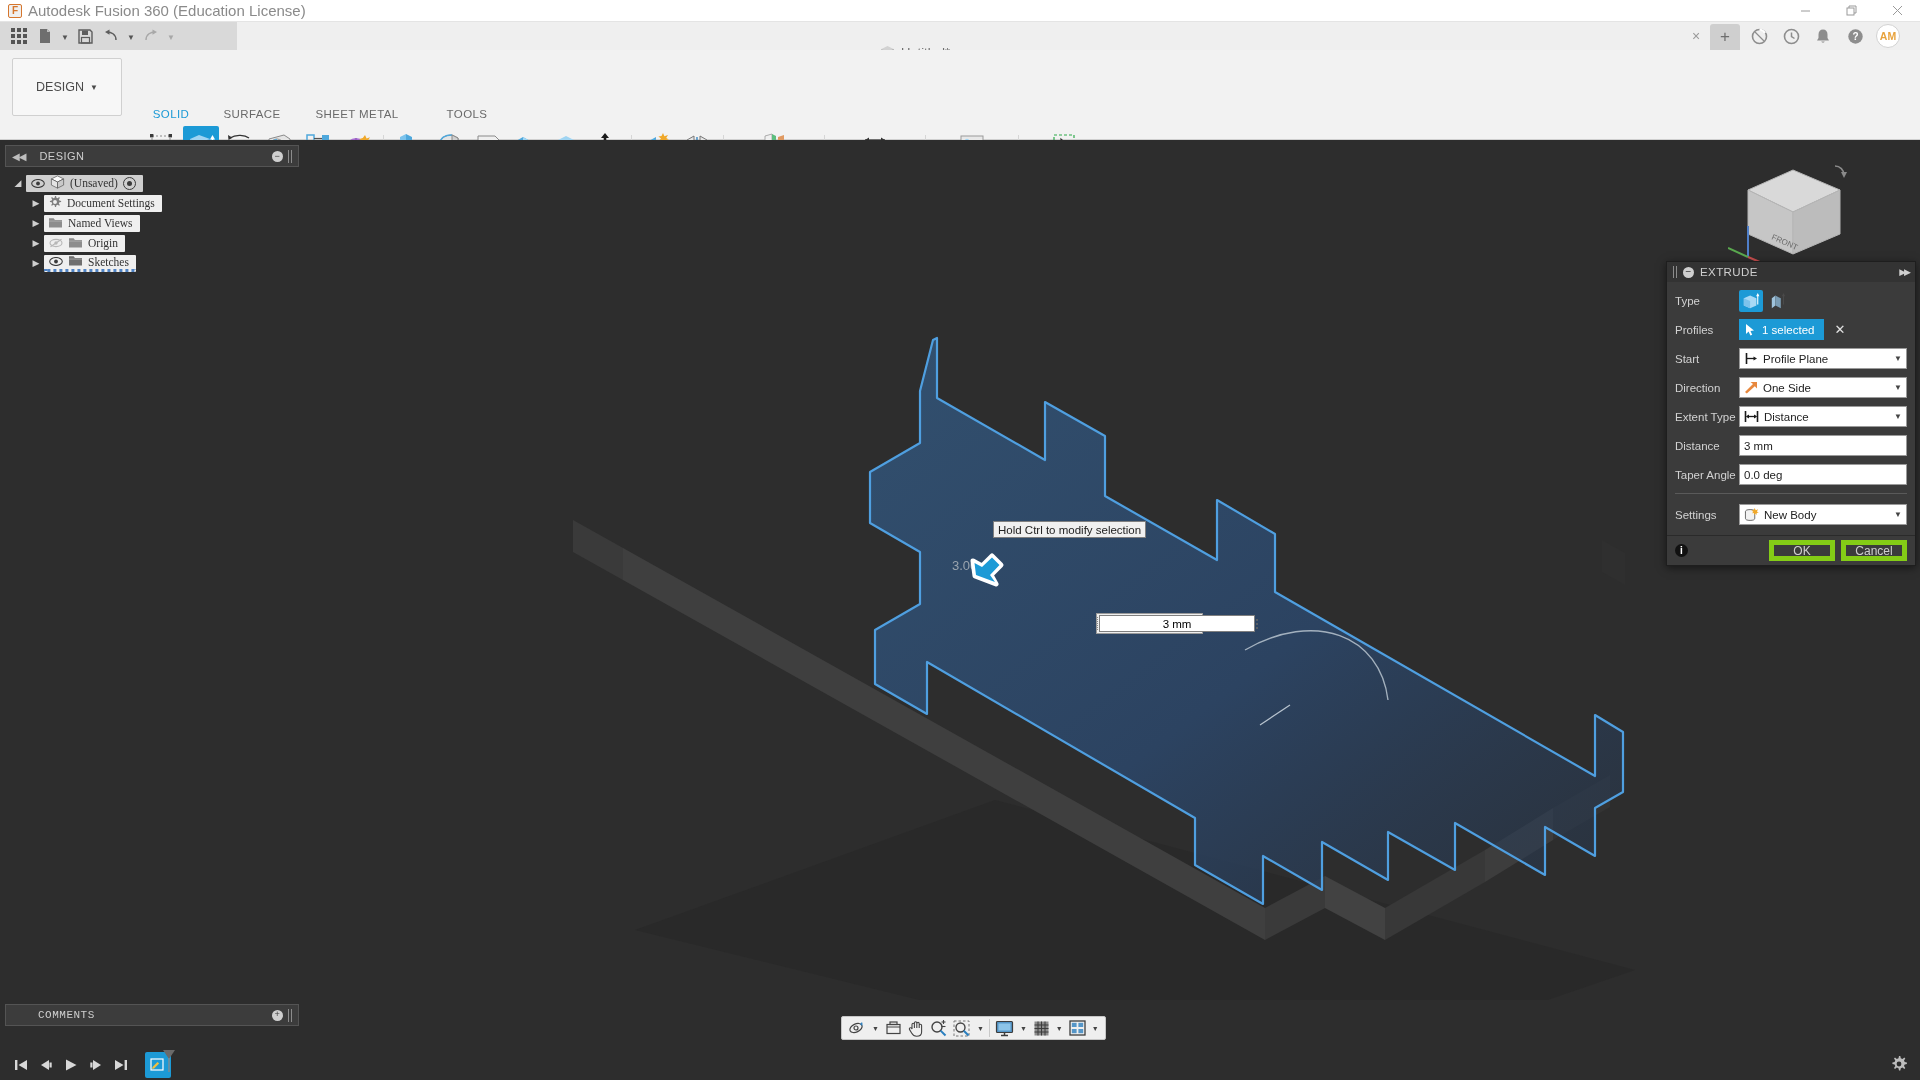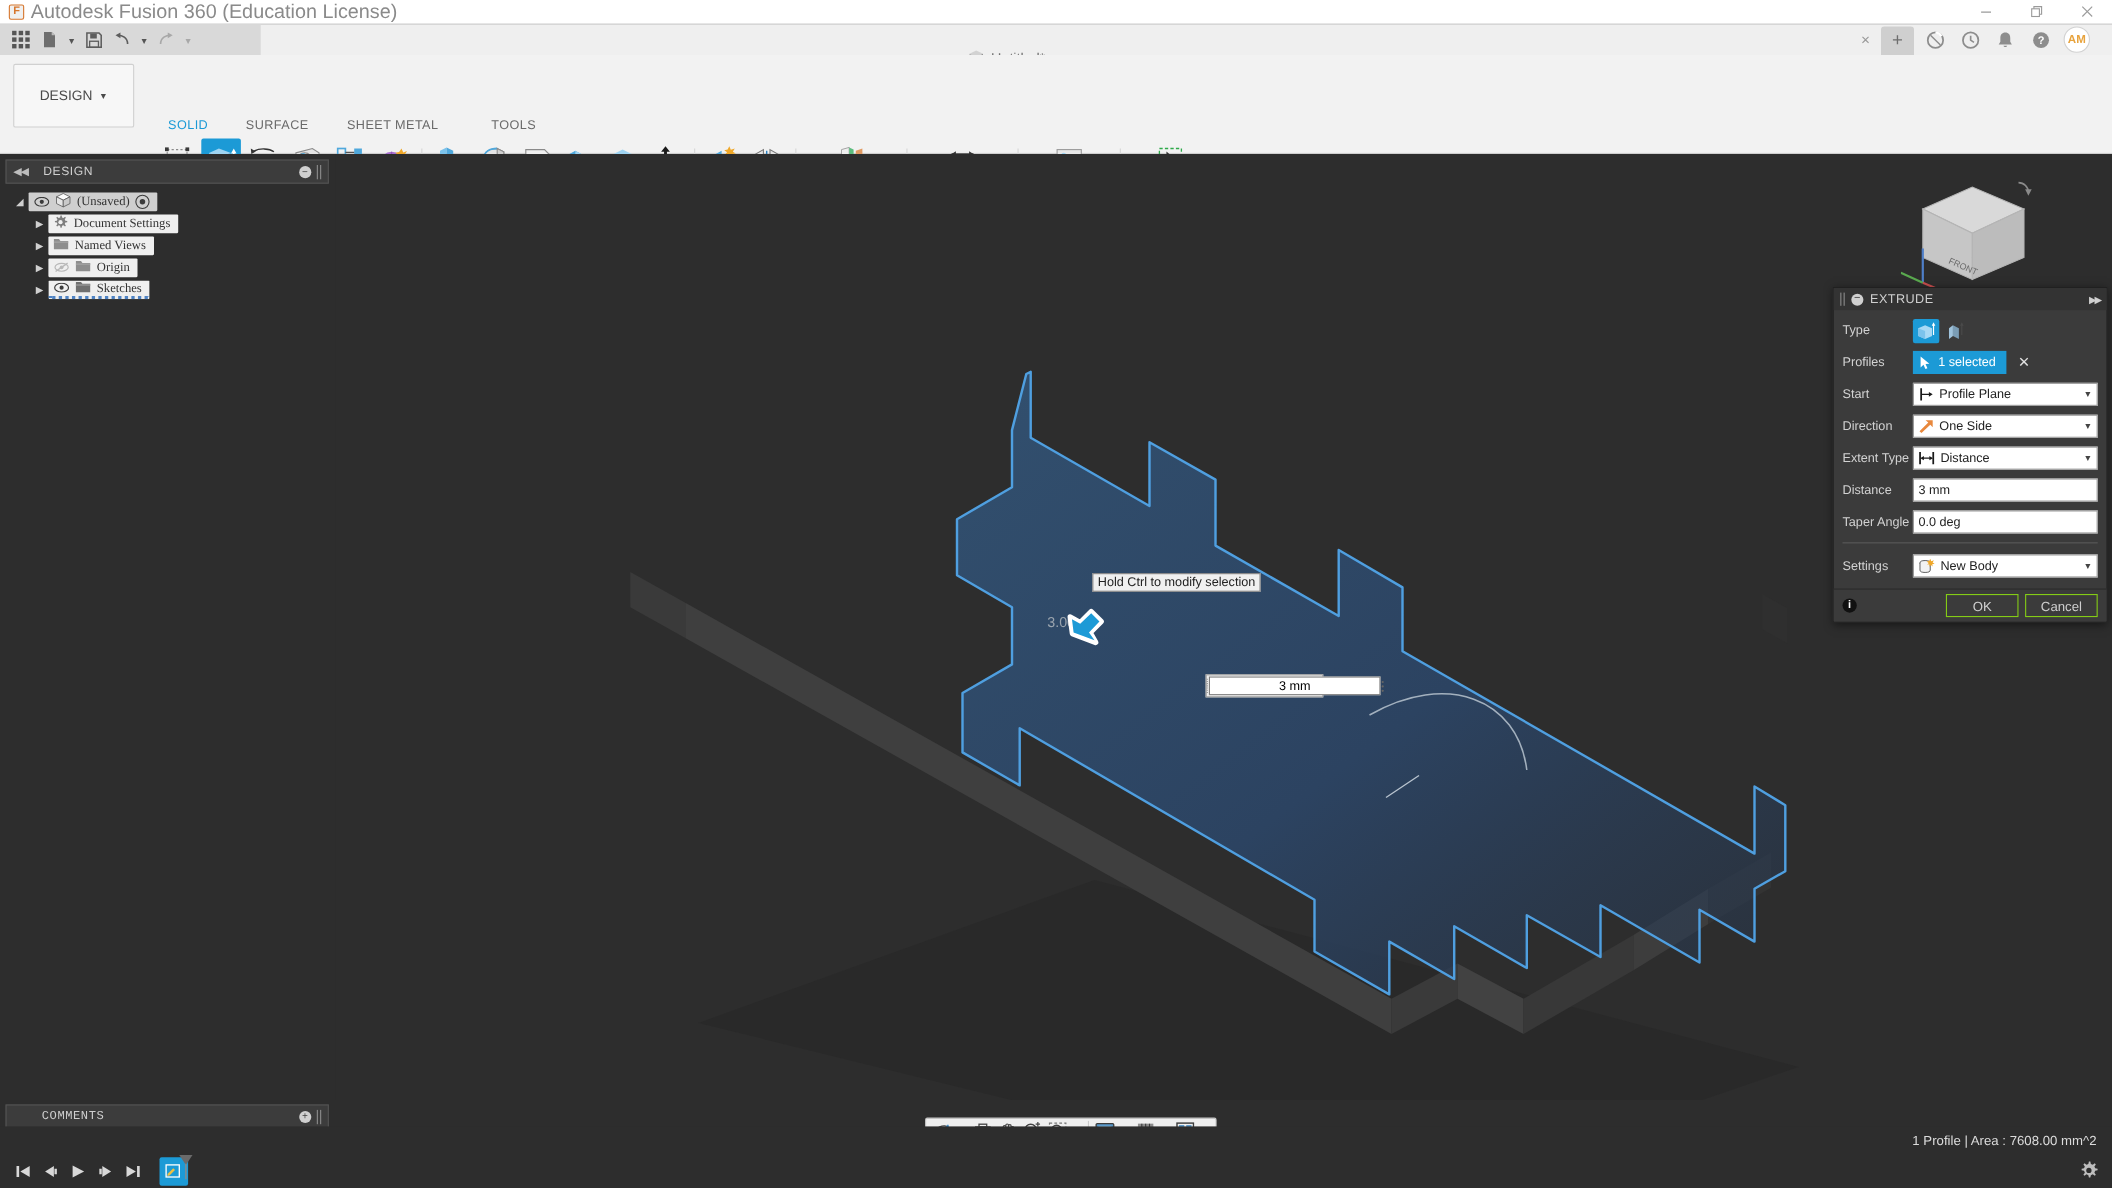--- a/index.html
+++ b/index.html
@@ -17,21 +17,21 @@
   .titlebar {
     position:absolute; top:0; left:0; width:1920px; height:22px;
     background:#ffffff; border-bottom:1px solid #e4e4e4;
     display:flex; align-items:center;
   }
   .titlebar .logo {
     width:14px; height:14px; margin-left:8px; margin-right:6px;
     background:#f0f0f0; border:1px solid #d6762d; border-radius:2px;
     color:#d6762d; font-size:10px; font-weight:bold; line-height:12px; text-align:center;
   }
-  .titlebar .apptitle { color:#8a8a8a; font-size:18px; }
+  .titlebar .apptitle { color:#8a8a8a; font-size:15px; }
   .winbtns { margin-left:auto; display:flex; height:22px; }
   .winbtn {
     width:46px; height:22px; display:flex; align-items:center; justify-content:center;
     color:#9a9a9a; font-size:13px;
   }
   .winbtn svg { display:block; }
 
   
   .qatrow {
     position:absolute; top:22px; left:0; width:1920px; height:28px;
@@ -186,21 +186,21 @@
   .dlg-sep { height:1px; background:#5a5a5a; margin:6px 0 8px 0;}
   .dlg-foot {
     border-top:1px solid #2a2a2a; height:30px; display:flex; align-items:center;
     padding:0 8px; background:#3b3b3b;
   }
   .info-dot {
     width:13px; height:13px; border-radius:50%; background:#111; color:#fff;
     font-size:10px; font-weight:bold; line-height:13px; text-align:center;
   }
   .dbtn {
-    margin-left:6px; min-width:66px; height:21px; background:#3b3b3b; border:1px solid #84cc16;
+    margin-left:6px; min-width:66px; height:21px; background:#3b3b3b; border:5px solid #84cc16;
     color:#cfcfcf; font-size:12px; display:flex; align-items:center; justify-content:center; cursor:pointer;
   }
   .dbtn.ok { margin-left:auto; }
 
   
   .tooltip {
     position:absolute; left:993px; top:521px; height:17px;
     background:#f0f0f0; border:1px solid #7f7f7f; color:#222; font-size:11.5px;
     display:flex; align-items:center; padding:0 4px; white-space:nowrap;
   }
@@ -1000,23 +1000,20 @@
         <rect x="1" y="1" width="15" height="14" fill="none" stroke="#3c3c3c" stroke-width="1.3"></rect>
         <rect x="2.8" y="2.8" width="4.8" height="4.2" fill="#5596c8"></rect>
         <rect x="9.4" y="2.8" width="4.8" height="4.2" fill="#5596c8"></rect>
         <rect x="2.8" y="9" width="4.8" height="4.2" fill="#5596c8"></rect>
         <rect x="9.4" y="9" width="4.8" height="4.2" fill="#5596c8"></rect>
       </svg>
     </div>
     <div class="nv-caret">▼</div>
   </div>
 
-  <div class="statusbar">
-    <span>1 Profile | Area : 7608.00 mm^2</span>
-  </div>
 
   <div class="timeline">
     <div class="tlbtn">
       <svg width="16" height="14" viewBox="0 0 16 14">
           <rect x="2" y="2" width="2.4" height="10" fill="#d8d8d8"></rect>
           <path d="M14 2 L14 12 L5.5 7 Z" fill="#d8d8d8"></path>
         </svg>
     </div>
     <div class="tlbtn">
       <svg width="16" height="14" viewBox="0 0 16 14">

